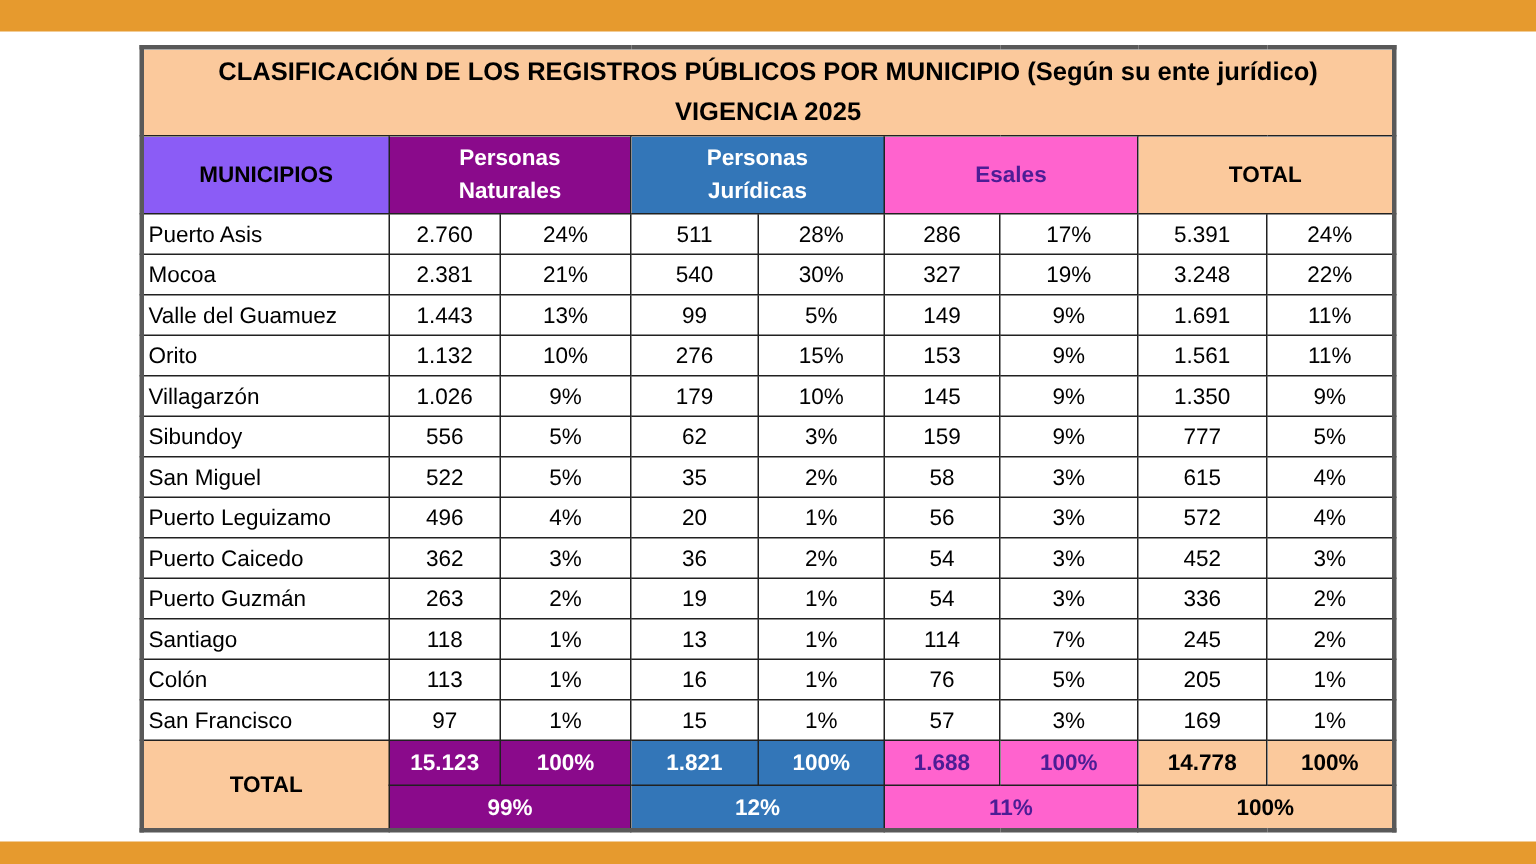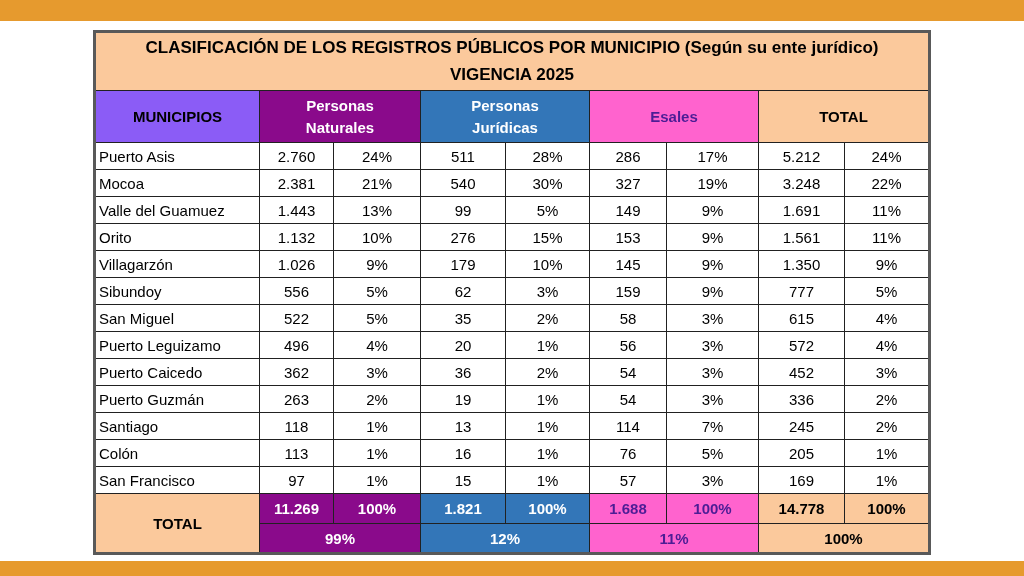--- a/index.html
+++ b/index.html
@@ -97,21 +97,21 @@
   </tr>
 
   <tr class="data">
     <td class="name">Puerto Asis</td>
     <td>2.760</td>
     <td>24%</td>
     <td>511</td>
     <td>28%</td>
     <td>286</td>
     <td>17%</td>
-    <td>5.212</td>
+    <td>5.391</td>
     <td>24%</td>
   </tr>
   <tr class="data">
     <td class="name">Mocoa</td>
     <td>2.381</td>
     <td>21%</td>
     <td>540</td>
     <td>30%</td>
     <td>327</td>
     <td>19%</td>
@@ -235,21 +235,21 @@
     <td>15</td>
     <td>1%</td>
     <td>57</td>
     <td>3%</td>
     <td>169</td>
     <td>1%</td>
   </tr>
 
   <tr class="tot1">
     <td class="peach total-label" rowspan="2" style="background: rgb(251, 201, 156);">TOTAL</td>
-    <td class="purple" style="background: rgb(138, 10, 139);">11.269</td>
+    <td class="purple" style="background: rgb(138, 10, 139);">15.123</td>
     <td class="purple" style="background: rgb(138, 10, 139);">100%</td>
     <td class="blue" style="background: rgb(51, 118, 184);">1.821</td>
     <td class="blue" style="background: rgb(51, 118, 184);">100%</td>
     <td class="pink" style="background: rgb(255, 99, 206);">1.688</td>
     <td class="pink" style="background: rgb(255, 99, 206);">100%</td>
     <td class="peach" style="background: rgb(251, 201, 156); margin-left: 48px;">14.778</td>
     <td class="peach" style="background: rgb(251, 201, 156);">100%</td>
   </tr>
   <tr class="tot2">
     <td class="purple" colspan="2" style="background: rgb(138, 10, 139);">99%</td>

